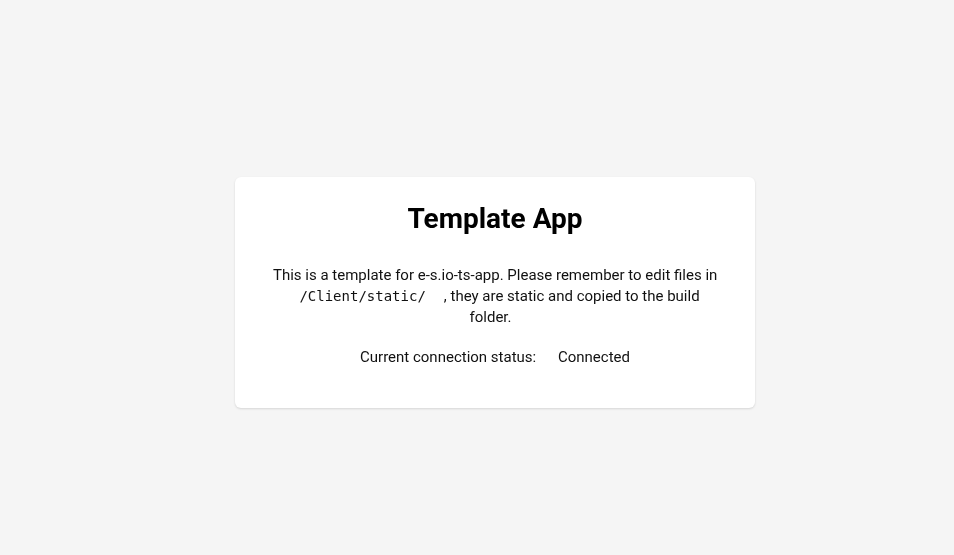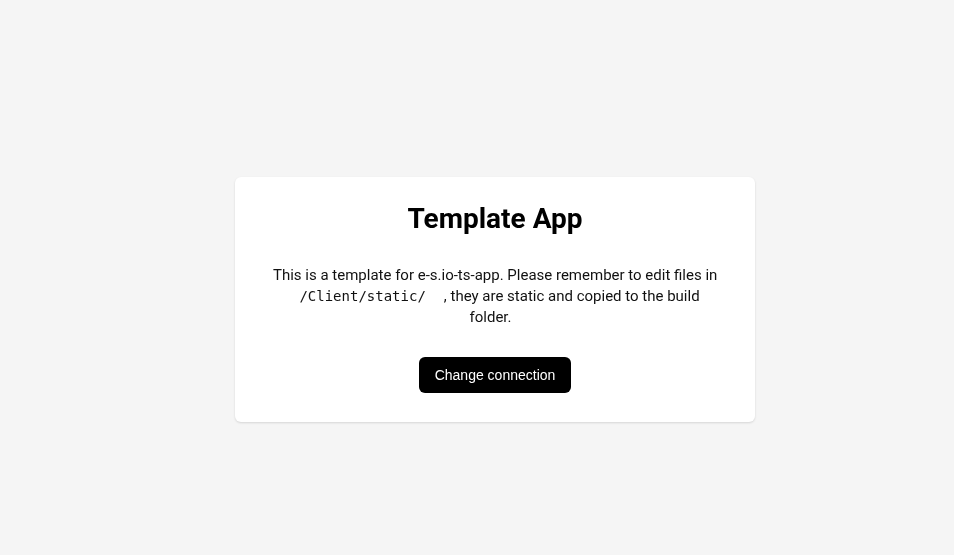--- a/index.html
+++ b/index.html
@@ -58,14 +58,16 @@
     }
   </style>
 </head>
 <body>
 
 <div class="card">
   <h1>Template App</h1>
   <p class="description">
     <span>This is a template for e-s.io-ts-app. Please remember to edit files in </span><span class="code">/Client/static/</span><span>, they are static and copied to the build folder.</span>
   </p>
-  <button class="btn">Change connection</button>
+  <p class="status">
+    <span>Current connection status: </span><span>Connected</span>
+  </p>
 </div>
 
 </body></html>

